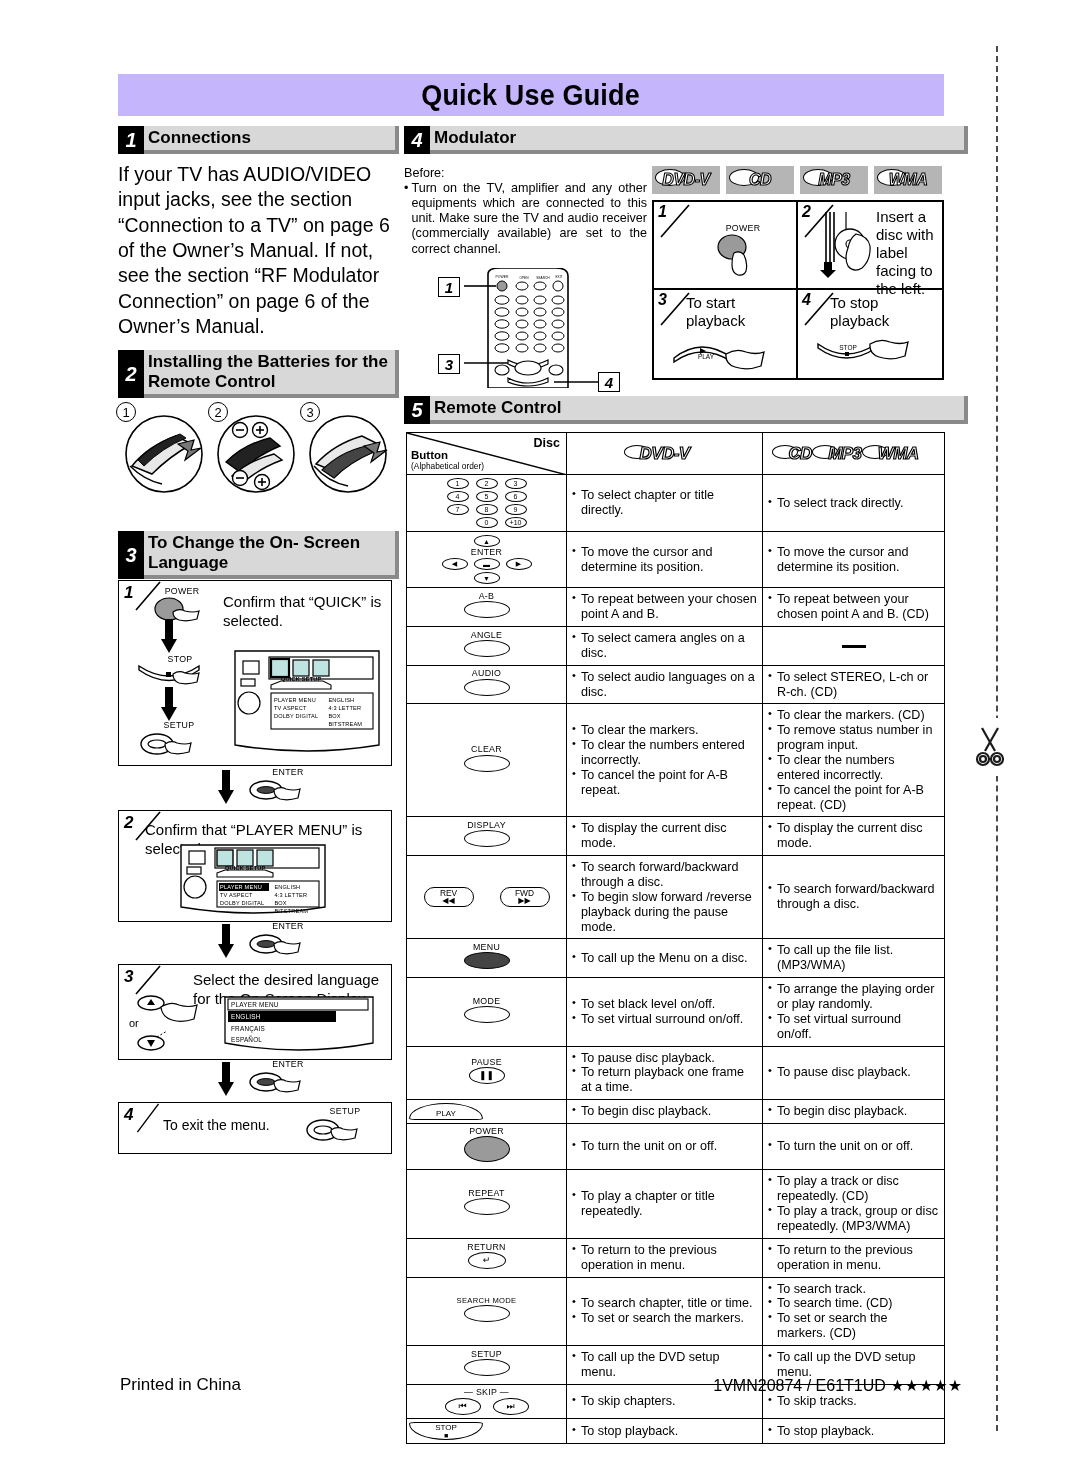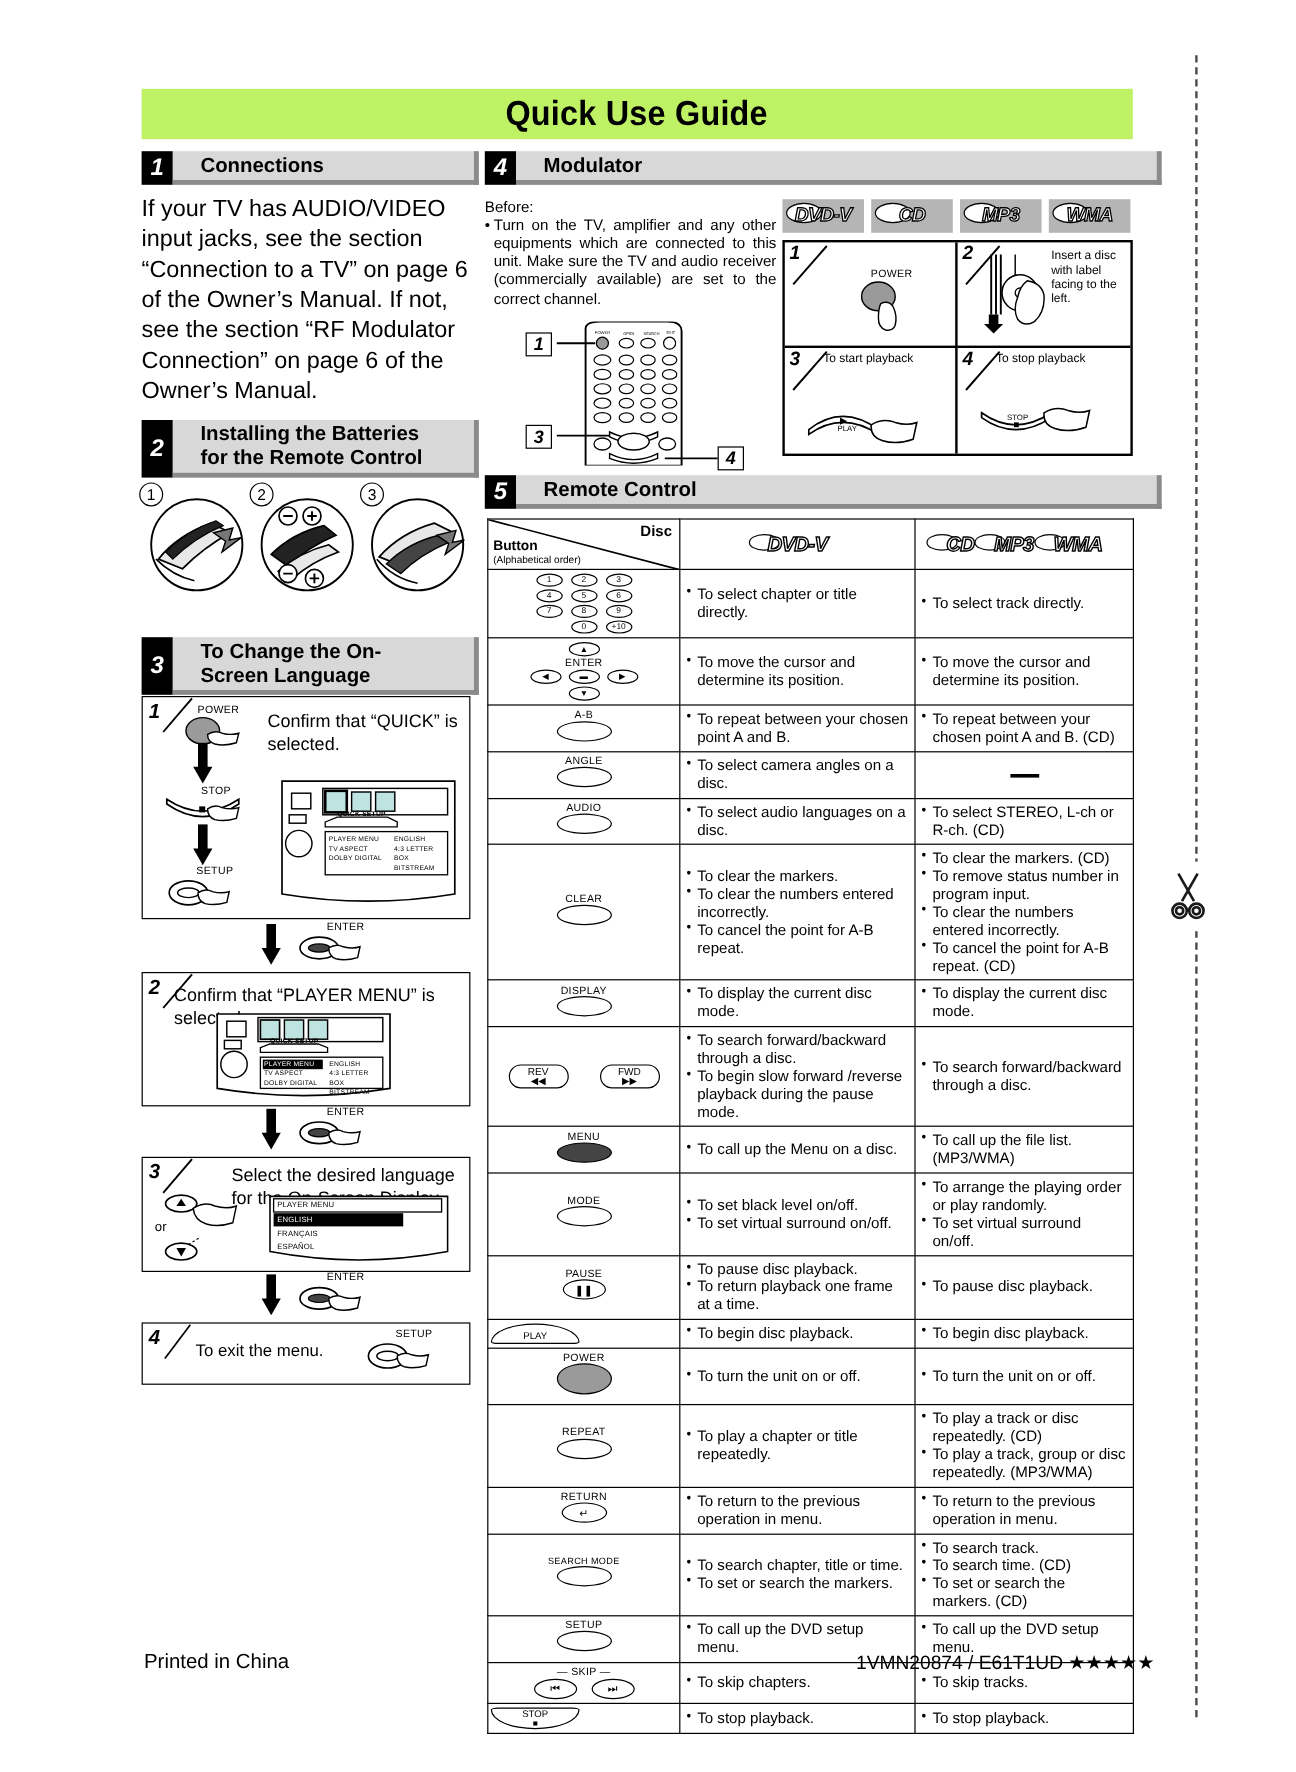--- a/index.html
+++ b/index.html
@@ -21,38 +21,38 @@
   }
   .scissors {
     position:absolute; left:968px; top:718px; width:44px; height:58px;
     background:#fff; display:flex; align-items:center; justify-content:center;
     font-size:40px; line-height:1; color:#1a1a1a;
   }
 
   
   .titlebar {
     position:absolute; left:118px; top:74px; width:826px; height:42px;
-    background:#bef264;
+    background:#c4b5fd;
     display:flex; align-items:center; justify-content:center;
   }
   .titlebar .t {
     font-size:29px; font-weight:bold; letter-spacing:.2px;
     transform:scaleX(.93); transform-origin:center;
   }
 
   
   .sec { position:absolute; display:flex; align-items:stretch; }
   .sec .num {
     background:#000; color:#fff; font-weight:bold;
     display:flex; align-items:center; justify-content:center;
     font-style:italic;
   }
   .sec .bar {
     background:#d8d8d8; border-bottom:4px solid #8a8a8a; border-right:4px solid #8a8a8a;
-    display:flex; align-items:center; padding:0 23px;
+    display:flex; align-items:center; padding:0 4px;
     font-weight:bold;
   }
 
   
   .sec-1 { left:118px; top:126px; }
   .sec-1 .num { width:26px; height:28px; font-size:20px; }
   .sec-1 .bar { width:255px; height:28px; font-size:17px; }
 
   .sec-2 { left:118px; top:350px; }
   .sec-2 .num { width:26px; height:48px; font-size:20px; }
@@ -127,21 +127,21 @@
     background:#fff; transform:rotate(-18px); z-index:1;
   }
   .pbgrid {
     position:absolute; left:652px; top:200px; width:292px; height:180px;
     border:2px solid #000; display:grid; grid-template-columns:1fr 1fr; grid-template-rows:1fr 1fr;
   }
   .pbcell { border-right:2px solid #000; border-bottom:2px solid #000; position:relative; padding:2px; }
   .pbcell:nth-child(2n){border-right:none;}
   .pbcell:nth-child(n+3){border-bottom:none;}
   .pbcell .cnum { position:absolute; left:4px; top:1px; font-size:16px; font-weight:bold; font-style:italic; }
-  .pbcell .ctxt { font-size:10px; line-height:1.2; }
+  .pbcell .ctxt { font-size:15px; line-height:1.2; }
 
   
   .remotewrap { position:absolute; left:404px; top:268px; width:243px; height:120px; }
 
   
   table.rc {
     position:absolute; left:406px; top:432px; width:538px;
     border-collapse:collapse; table-layout:fixed;
   }
   table.rc td, table.rc th { border:1.3px solid #000; vertical-align:middle; }

